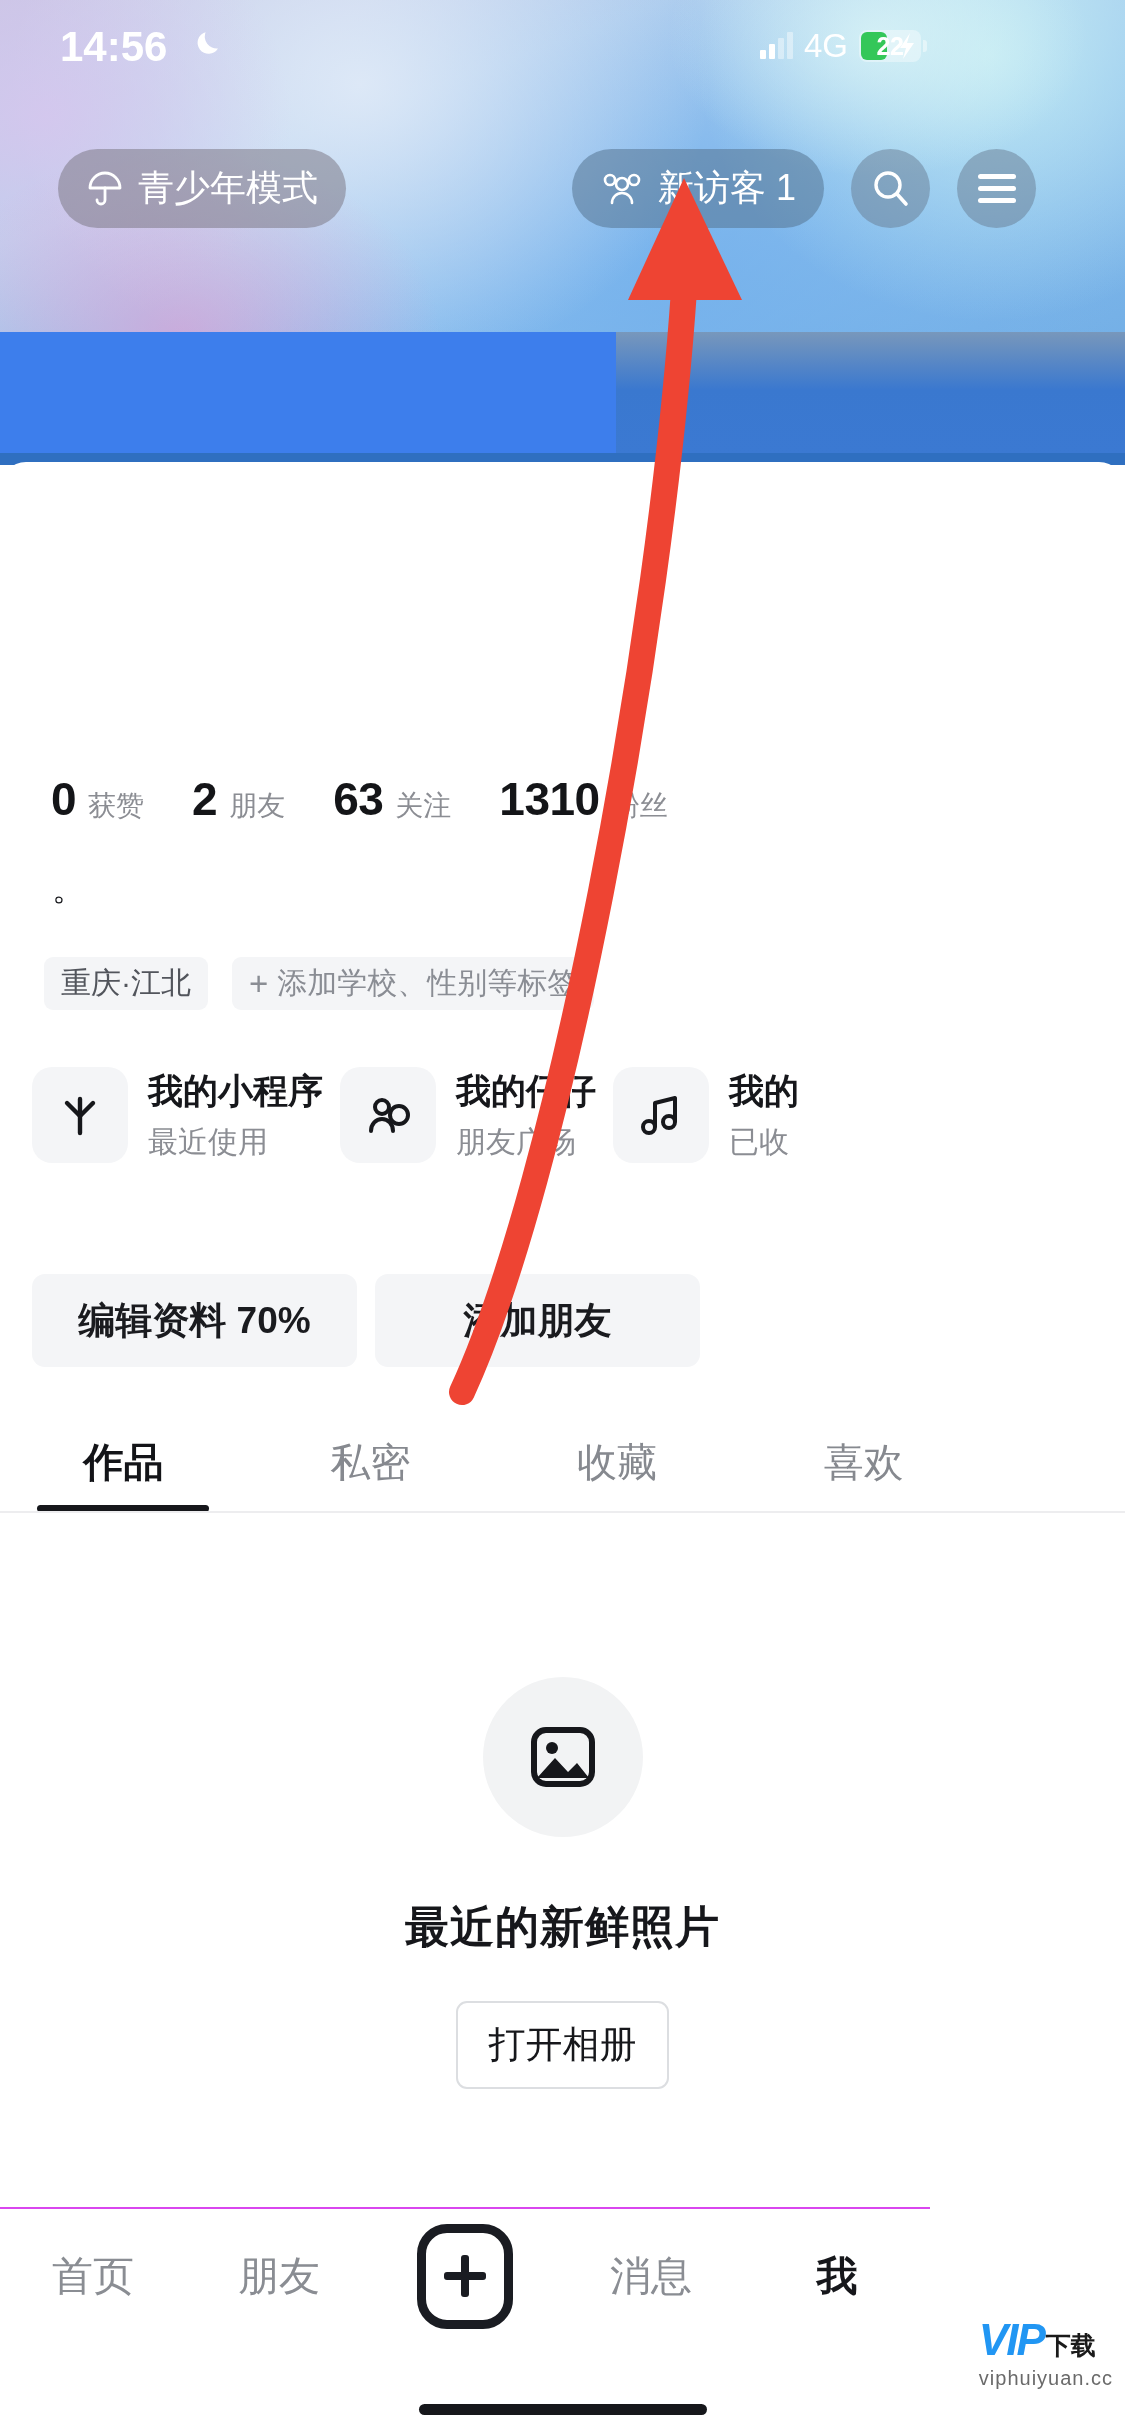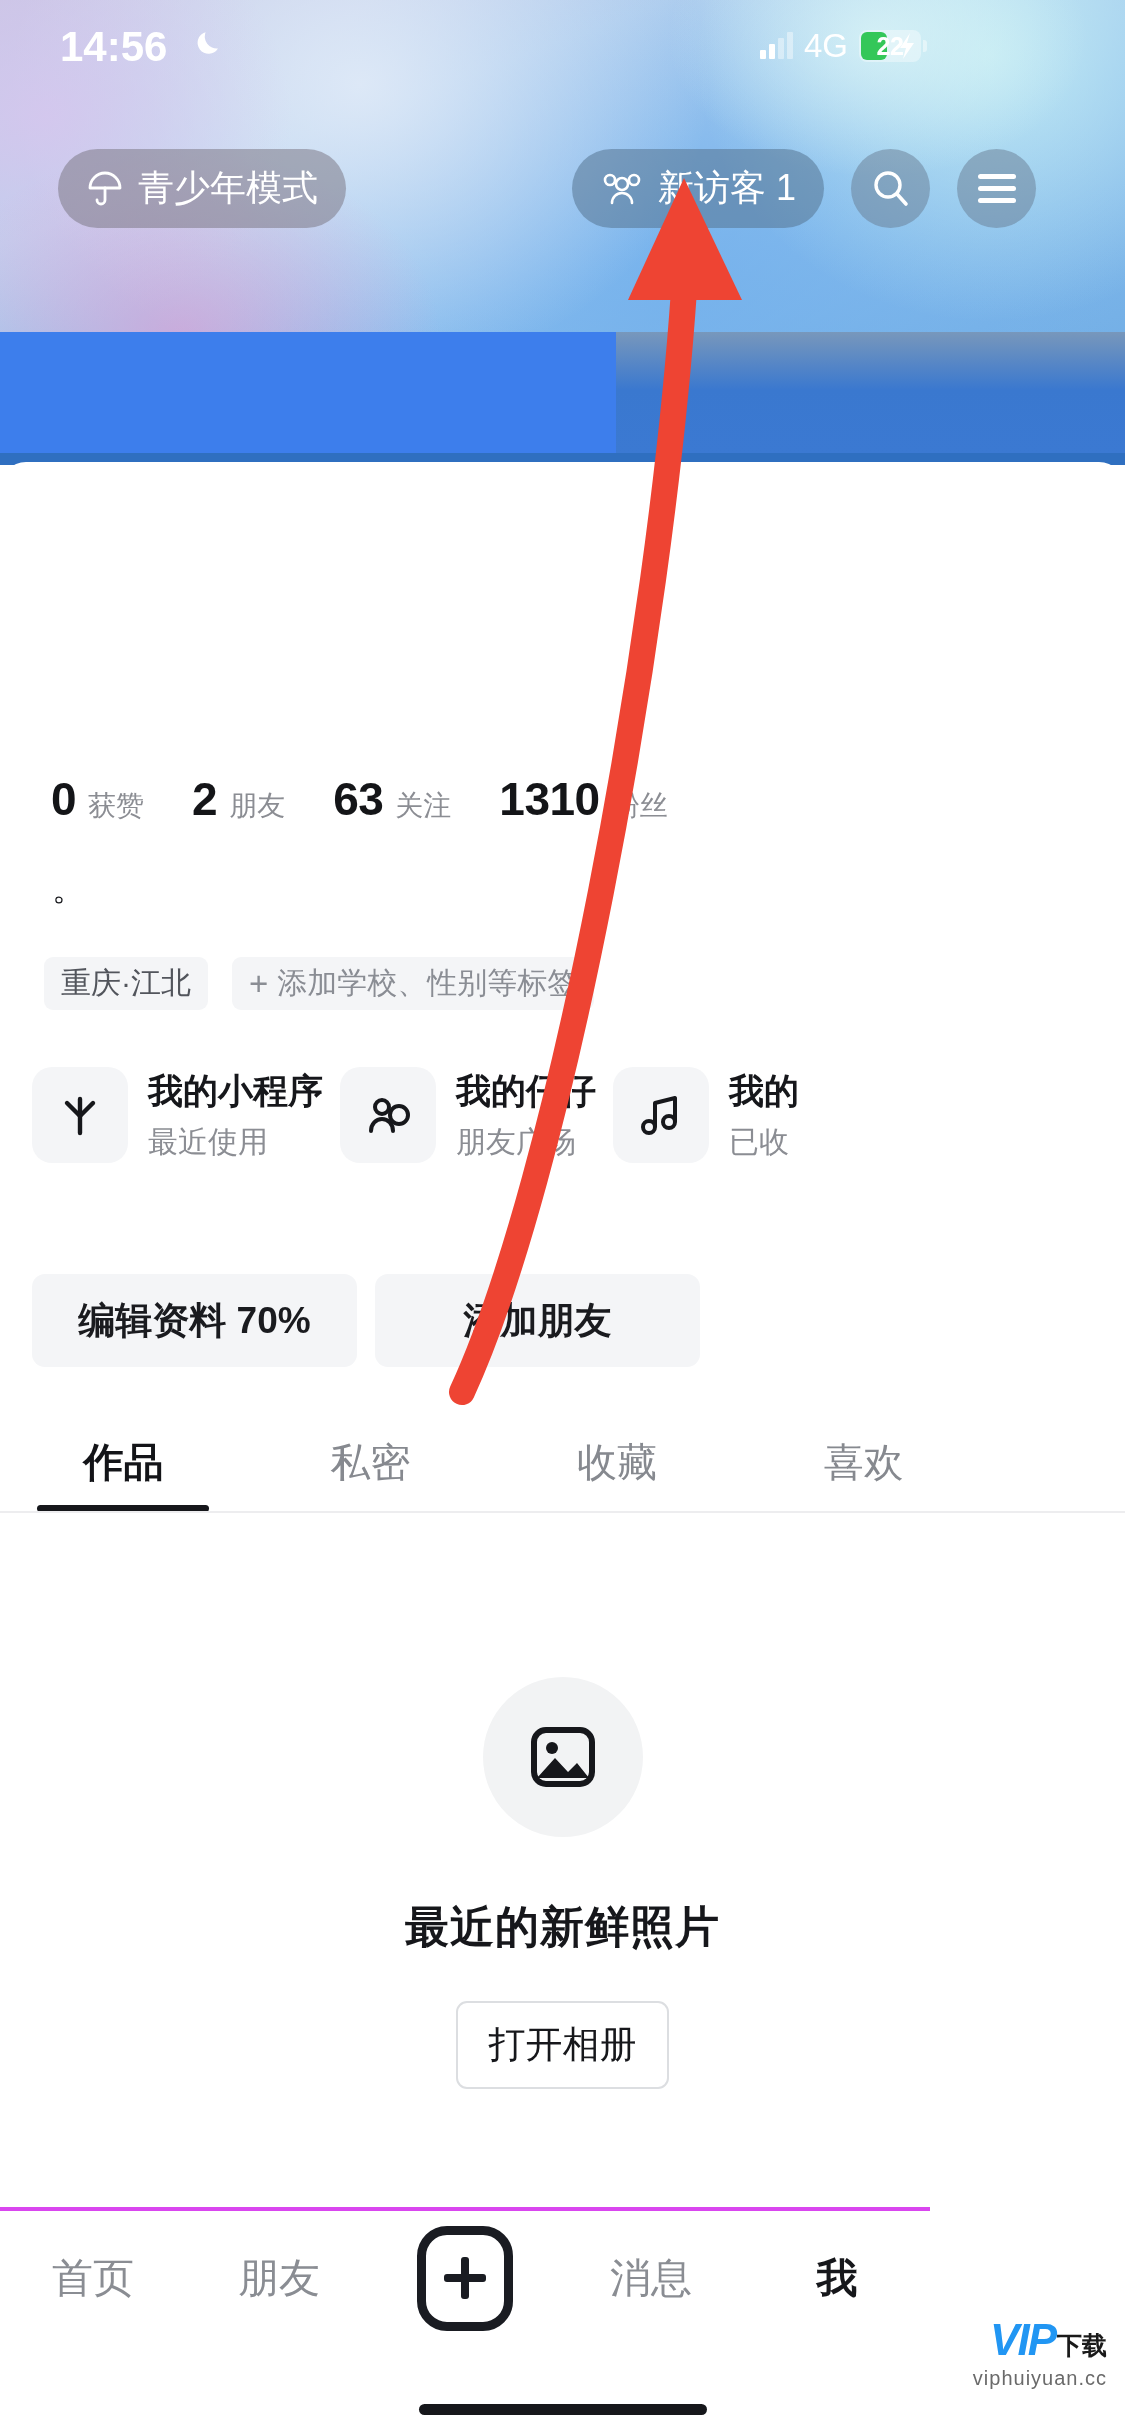--- a/index.html
+++ b/index.html
@@ -373,21 +373,21 @@
     box-sizing: border-box;
   }
 
   
   .navbar {
     position: absolute;
     left: 0; top: 2207px;
     width: 930px;
     height: 150px;
     background: #ffffff;
-    border-top: 4px solid #d946ef;
+    border-top: 2px solid #d946ef;
     display: flex;
     align-items: center;
     z-index: 7;
   }
   .nav-item {
     flex: 1;
     display: flex;
     align-items: center;
     justify-content: center;
     font-size: 41px;
@@ -439,26 +439,26 @@
     position: absolute;
     left: 0; top: 0;
     width: 1125px; height: 2436px;
     z-index: 20;
     pointer-events: none;
   }
 
   
   .watermark {
     position: absolute;
-    right: 18px;
+    right: 12px;
     bottom: 48px;
     z-index: 21;
     display: flex;
     flex-direction: column;
-    align-items: flex-end;
+    align-items: flex-start;
     line-height: 1;
   }
   .wm-top { display: flex; align-items: flex-end; gap: 2px; }
   .wm-v {
     font-size: 44px;
     font-weight: 800;
     font-style: italic;
     color: #2196f3;
     letter-spacing: -2px;
   }

